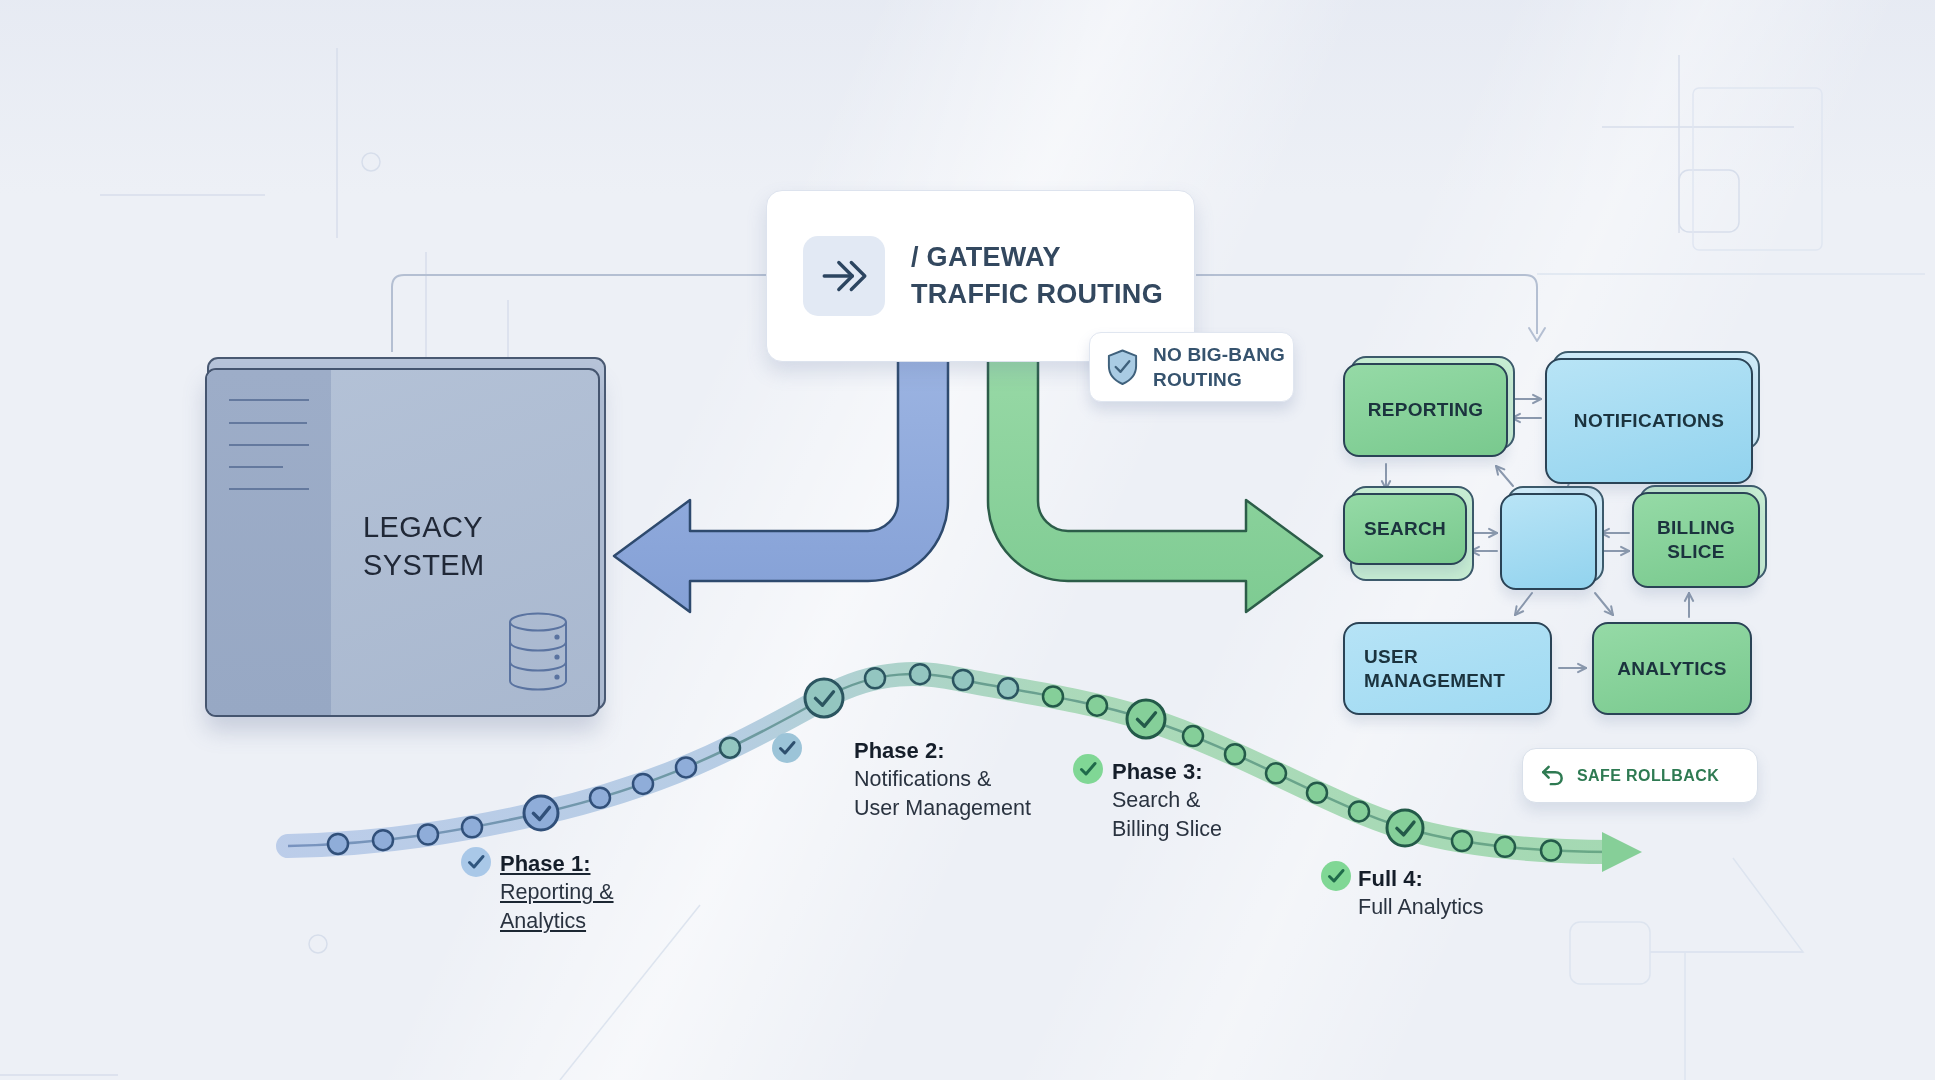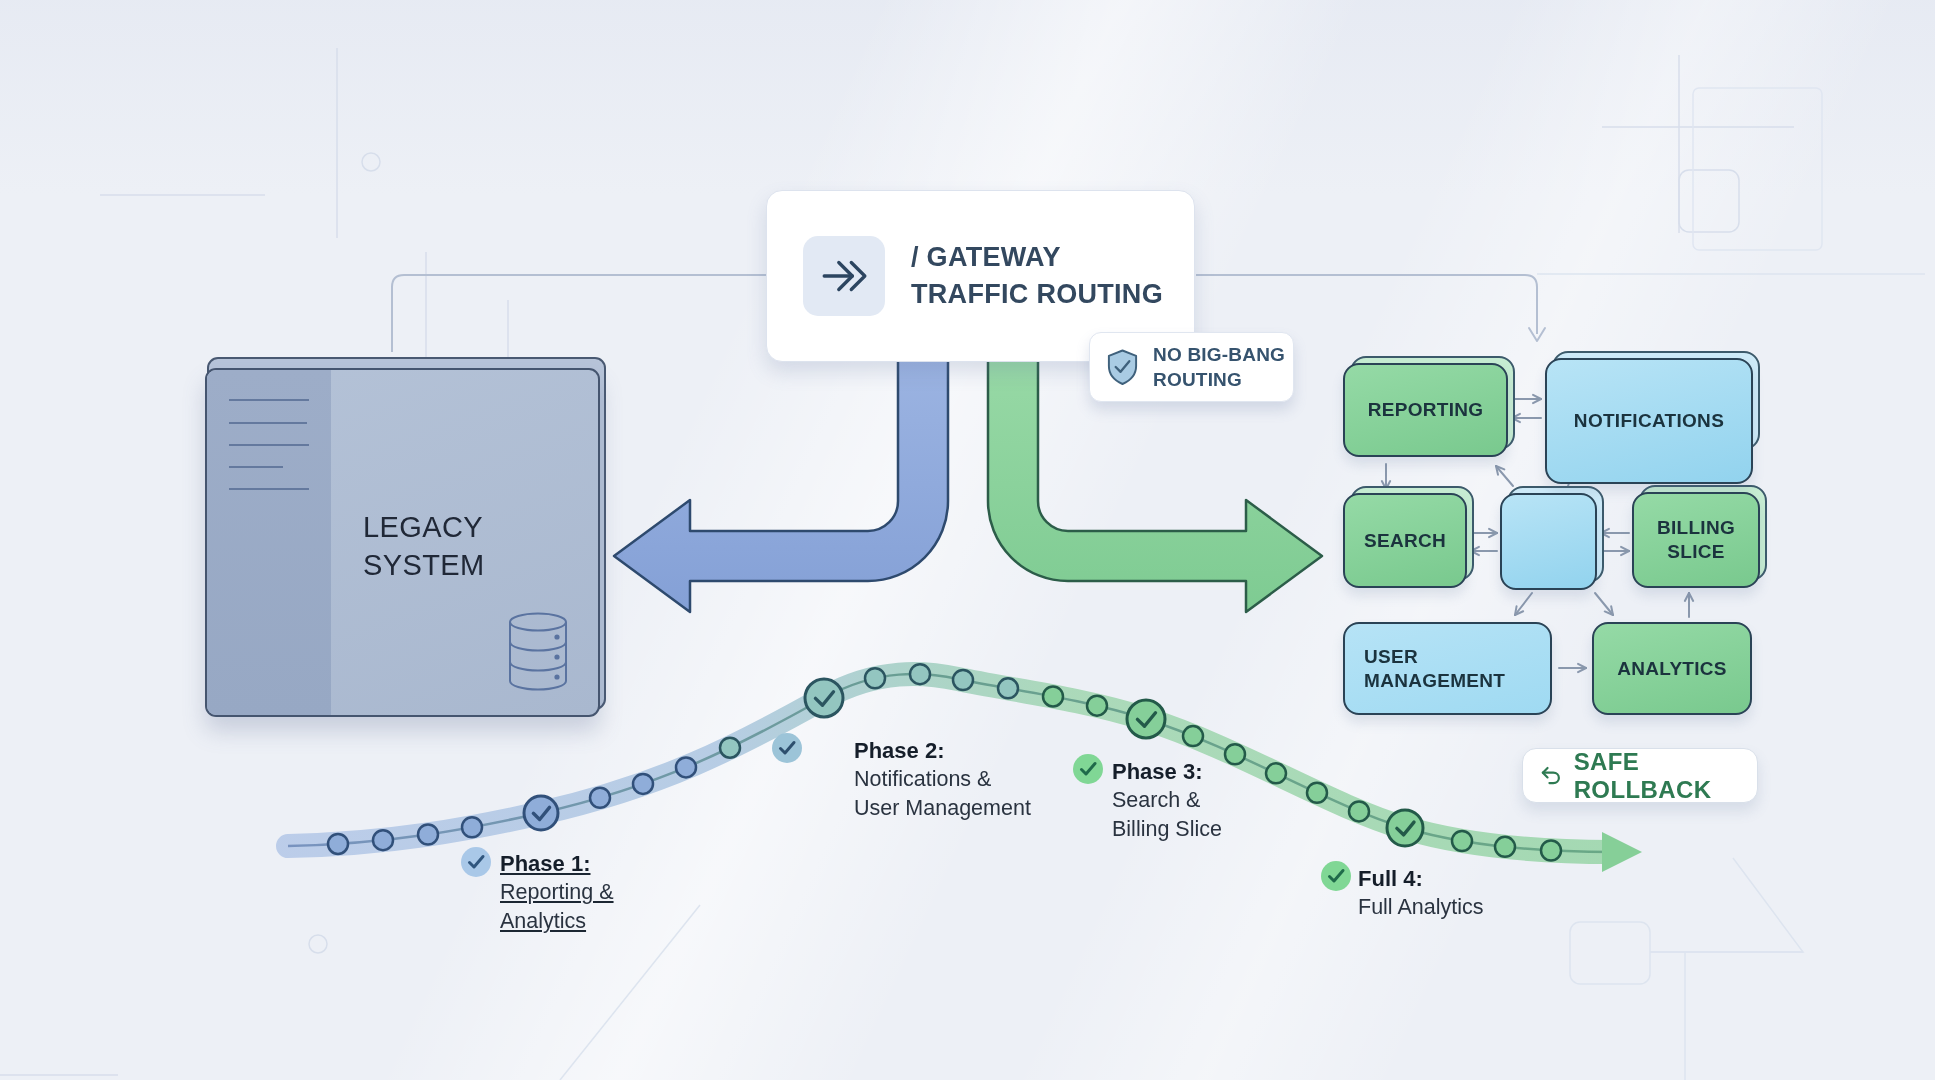--- a/index.html
+++ b/index.html
@@ -76,21 +76,21 @@
   .svc.align-left{justify-content:flex-start;text-align:left;padding-left:19px;}
 
   
   .rollback{
     position:absolute;left:1522px;top:748px;width:236px;height:55px;
     background:#ffffff;border:1.5px solid #d9e0ea;border-radius:14px;
     box-shadow:0 8px 14px rgba(96,116,158,.16);
     display:flex;align-items:center;gap:11px;padding-left:17px;box-sizing:border-box;z-index:6;
     cursor:pointer;
   }
-  .rollback-label{font-size:24px;font-weight:600;color:#2e7a52;letter-spacing:.4px;}
+  .rollback-label{font-size:16px;font-weight:600;color:#2e7a52;letter-spacing:.4px;}
 
   
   .phase{position:absolute;z-index:6;}
   .phase .ptext{position:absolute;white-space:nowrap;}
   .phase .phead{font-size:22px;font-weight:700;color:#151e2a;line-height:29px;}
   .phase .pline{font-size:21.5px;font-weight:400;color:#2a3340;line-height:29px;}
 </style>
 </head>
 <body>
 
@@ -242,21 +242,21 @@
   <div id="services-layer">
       <div class="svc-back green" style="left: 1350px; top: 356px; width: 165px; height: 94px;"></div>
       <div class="svc green" style="left: 1343px; top: 363px; width: 165px; height: 94px;">
         <span>REPORTING</span>
       </div>
       <div class="svc-back blue" style="left: 1552px; top: 351px; width: 208px; height: 99px;"></div>
       <div class="svc blue" style="left: 1545px; top: 358px; width: 208px; height: 126px;">
         <span>NOTIFICATIONS</span>
       </div>
       <div class="svc-back green" style="left: 1350px; top: 486px; width: 124px; height: 95px;"></div>
-      <div class="svc green" style="left: 1343px; top: 493px; width: 124px; height: 95px;">
+      <div class="svc green" style="left: 1343px; top: 493px; width: 124px; height: 72px;">
         <span>SEARCH</span>
       </div>
       <div class="svc-back blue" style="left: 1507px; top: 486px; width: 97px; height: 97px;"></div>
       <div class="svc blue" style="left: 1500px; top: 493px; width: 97px; height: 97px;">
         <span></span>
       </div>
       <div class="svc-back green" style="left: 1639px; top: 485px; width: 128px; height: 96px;"></div>
       <div class="svc green" style="left: 1632px; top: 492px; width: 128px; height: 96px;">
         <span>BILLING SLICE</span>
       </div>

